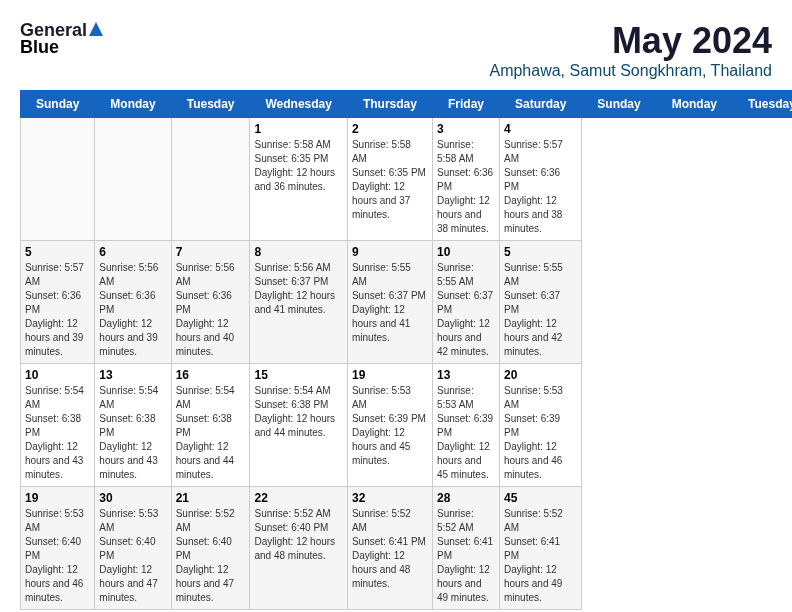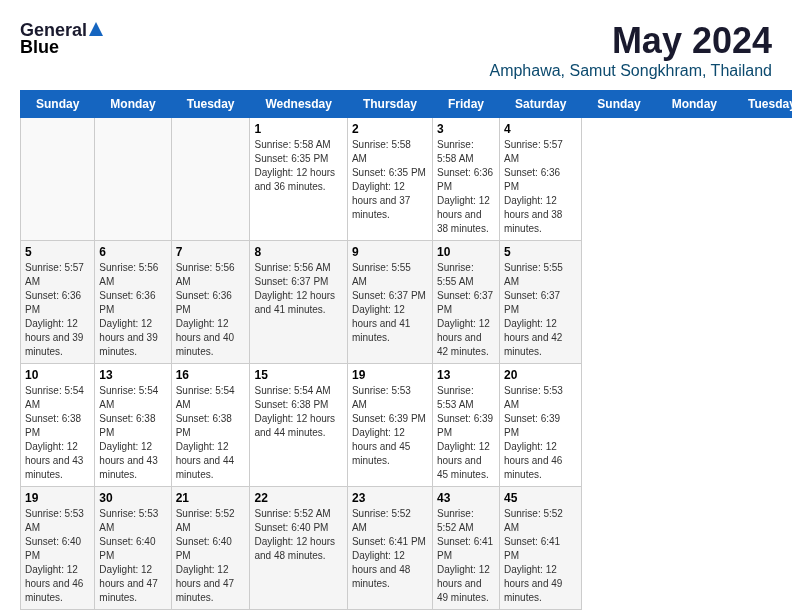--- a/index.html
+++ b/index.html
@@ -210,25 +210,25 @@
         </td>
         <td>
           <div class="day-num">21</div>
           <div class="day-info">Sunrise: 5:52 AM<br>Sunset: 6:40 PM<br>Daylight: 12 hours and 47 minutes.</div>
         </td>
         <td>
           <div class="day-num">22</div>
           <div class="day-info">Sunrise: 5:52 AM<br>Sunset: 6:40 PM<br>Daylight: 12 hours and 48 minutes.</div>
         </td>
         <td>
-          <div class="day-num">23</div>
+          <div class="day-num">32</div>
           <div class="day-info">Sunrise: 5:52 AM<br>Sunset: 6:41 PM<br>Daylight: 12 hours and 48 minutes.</div>
         </td>
         <td>
-          <div class="day-num">43</div>
+          <div class="day-num">28</div>
           <div class="day-info">Sunrise: 5:52 AM<br>Sunset: 6:41 PM<br>Daylight: 12 hours and 49 minutes.</div>
         </td>
         <td>
           <div class="day-num">45</div>
           <div class="day-info">Sunrise: 5:52 AM<br>Sunset: 6:41 PM<br>Daylight: 12 hours and 49 minutes.</div>
         </td>
       </tr>
     </tbody>
 </table>
 

